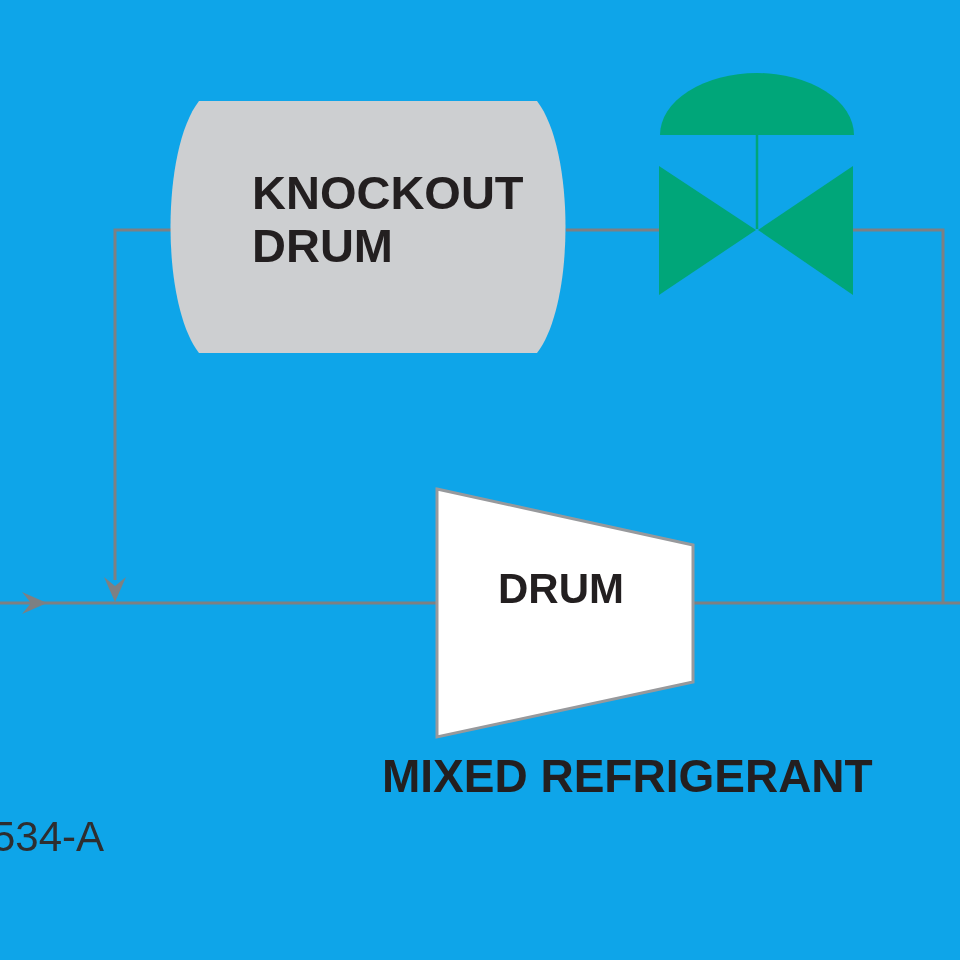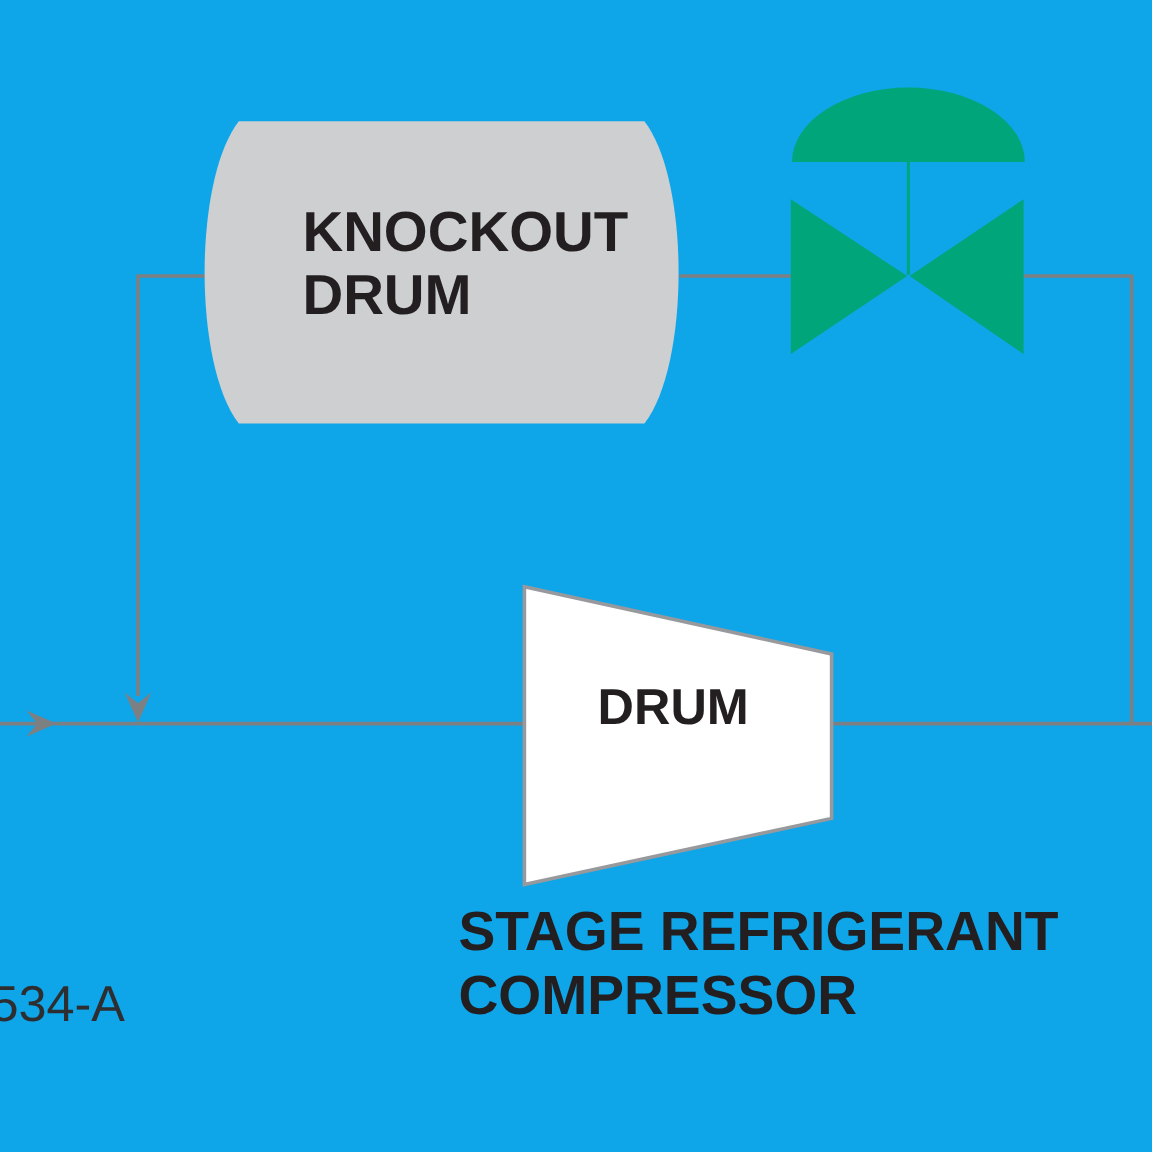--- a/index.html
+++ b/index.html
@@ -119,19 +119,18 @@
   <div class="label label-drum">
     <span class="label-line">KNOCKOUT</span>
     <span class="label-line">DRUM</span>
   </div>
 
   <div class="label label-stage">
     <span class="label-line">DRUM</span>
   </div>
 
   <div class="label label-caption">
-    <span class="label-line">STAGE REFRIGERANT</span>
-    <span class="label-line">COMPRESSOR</span>
+    <span class="label-line">MIXED REFRIGERANT</span>
   </div>
 
   <div class="label label-ref">534-A</div>
 
 </div>
 
 </body></html>

